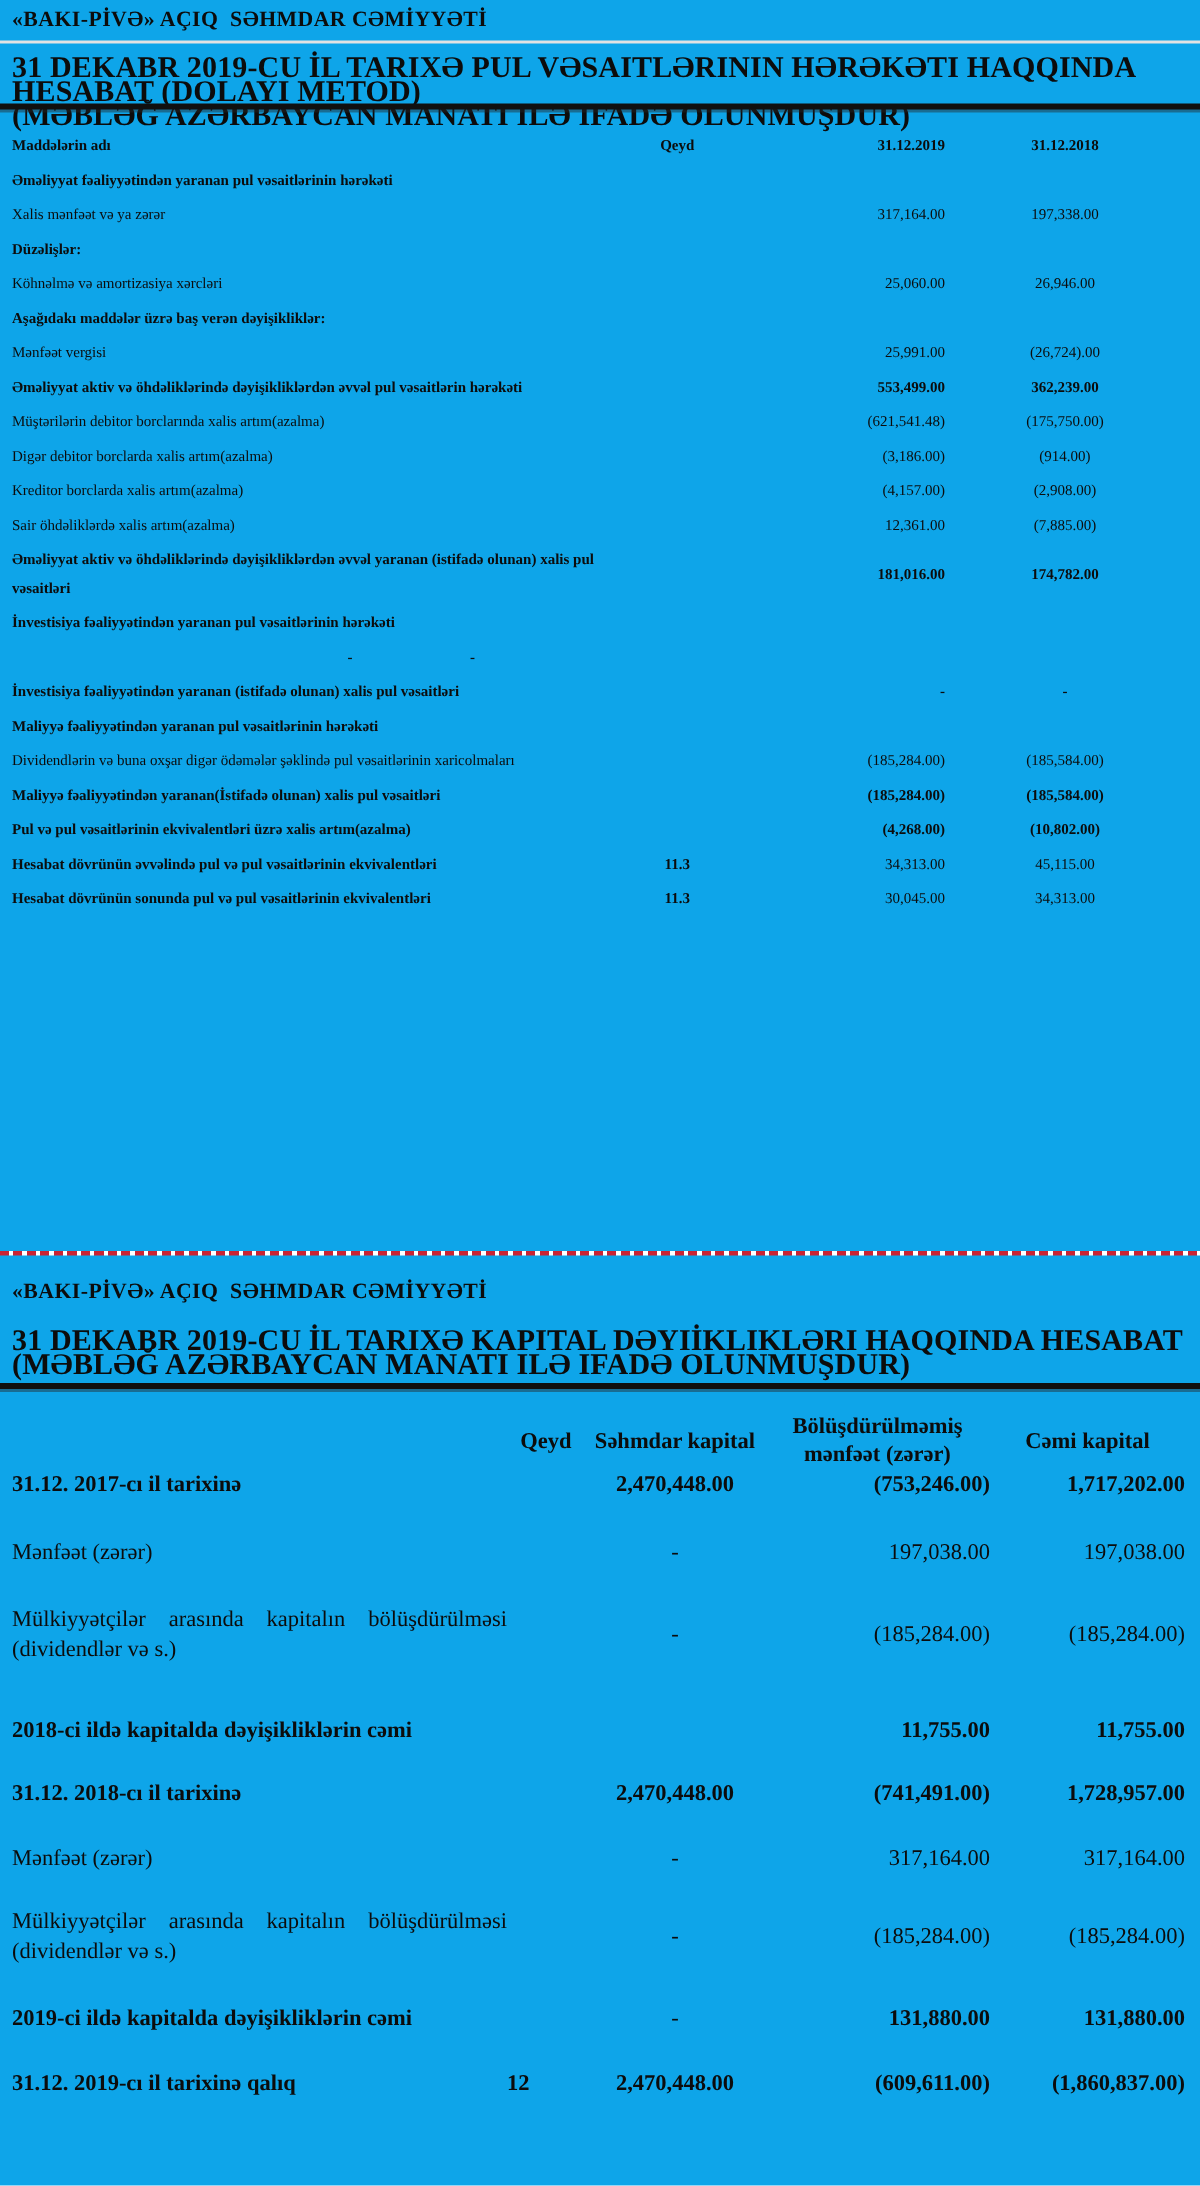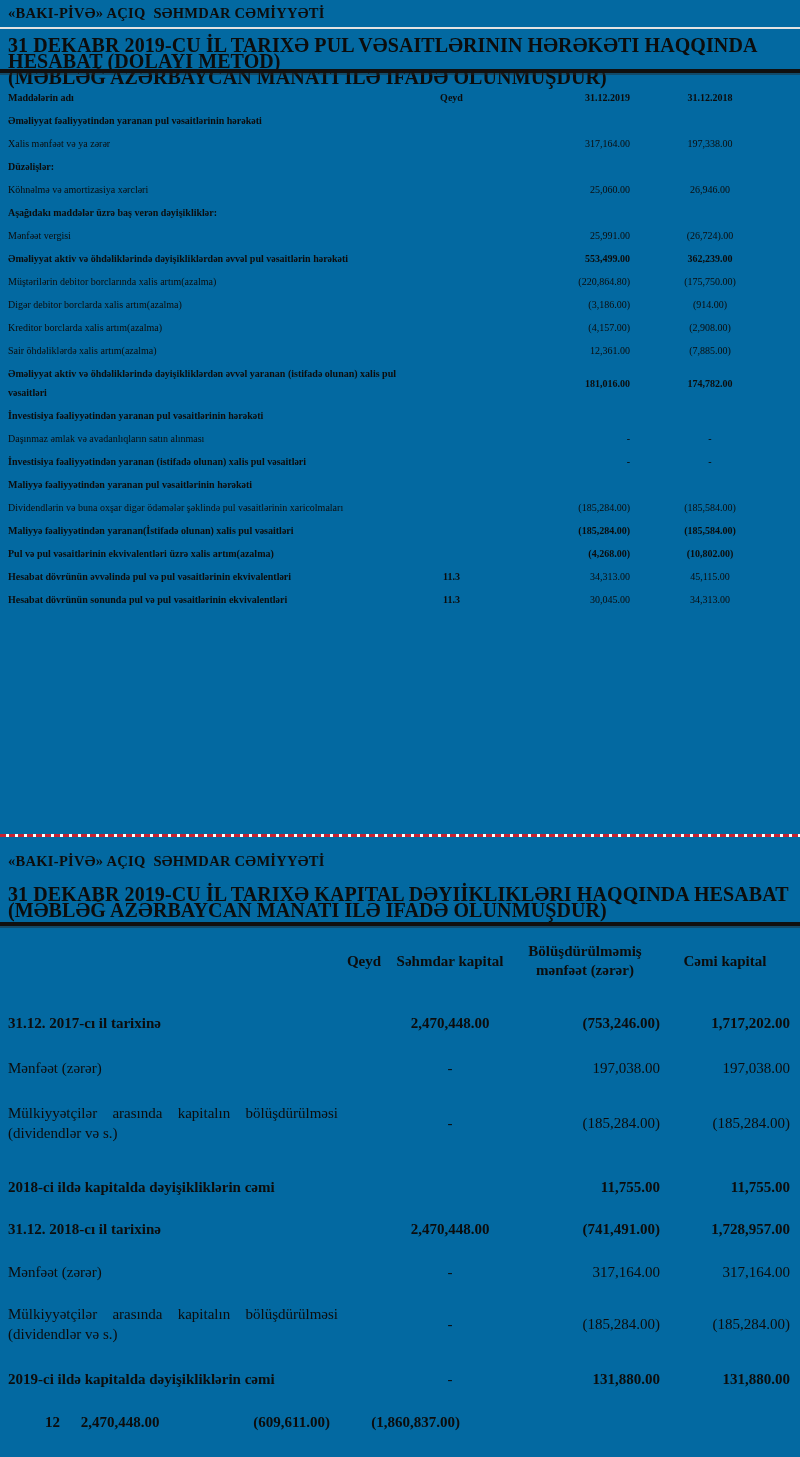--- a/index.html
+++ b/index.html
@@ -1,18 +1,18 @@
 <!DOCTYPE html>
 <html><head>
 <meta charset="utf-8">
 <style>
   html,body{margin:0;padding:0;background:#fff;}
   body{width:800px;font-family:"Liberation Serif",serif;color:#0c0c0c;
        -webkit-font-smoothing:antialiased;}
-  .page{position:relative;width:800px;height:1457px;overflow:hidden;background:#0369a1;}
+  .page{position:relative;width:800px;height:1457px;overflow:hidden;background:#0ea5e9;}
 
   .company{position:absolute;left:8px;font-weight:bold;font-size:14.5px;letter-spacing:.3px;white-space:pre;}
   #company1{top:5px;}
   #company2{top:853px;}
 
   .hairline{position:absolute;left:0;width:800px;height:2px;background:#e3e3e3;top:27px;}
 
   .title{position:absolute;left:8px;right:6px;font-weight:bold;font-size:20px;line-height:16px;letter-spacing:.1px;}
   #title1{top:37px;}
   #title2{top:886px;}
@@ -29,21 +29,21 @@
   .t1 .row{display:flex;align-items:center;margin-bottom:4px;}
   .t1 .c-label{width:395px;line-height:19px;}
   .t1 .c-note{width:97px;text-align:center;line-height:19px;}
   .t1 .c-v1{width:130px;text-align:right;line-height:19px;}
   .t1 .c-v2{width:160px;text-align:center;line-height:19px;}
 
   
   .t2{position:absolute;top:942px;left:8px;width:782px;font-size:15px;}
   .t2 .row{display:flex;align-items:center;}
   .t2 .c-label{width:330px;line-height:20px;}
-  .t2 .c-note{width:52px;text-align:right;line-height:20px;}
+  .t2 .c-note{width:52px;text-align:left;line-height:20px;}
   .t2 .c-share{width:120px;text-align:center;line-height:20px;}
   .t2 .c-ret{width:150px;text-align:right;line-height:20px;}
   .t2 .c-tot{width:130px;text-align:right;line-height:20px;}
   .t2 .head .c-note,.t2 .head .c-share,.t2 .head .c-ret,.t2 .head .c-tot{text-align:center;line-height:19px;}
   .just{text-align:justify;}
   .b{font-weight:bold;}
 </style>
 </head>
 <body>
 
@@ -103,21 +103,21 @@
     </div>
     <div class="row">
       <div class="c-label b">Əməliyyat aktiv və öhdəliklərində dəyişikliklərdən əvvəl pul vəsaitlərin hərəkəti</div>
       <div class="c-note"></div>
       <div class="c-v1 b">553,499.00</div>
       <div class="c-v2 b">362,239.00</div>
     </div>
     <div class="row">
       <div class="c-label">Müştərilərin debitor borclarında xalis artım(azalma)</div>
       <div class="c-note"></div>
-      <div class="c-v1">(220,864.80)</div>
+      <div class="c-v1">(621,541.48)</div>
       <div class="c-v2">(175,750.00)</div>
     </div>
     <div class="row">
       <div class="c-label">Digər debitor borclarda xalis artım(azalma)</div>
       <div class="c-note"></div>
       <div class="c-v1">(3,186.00)</div>
       <div class="c-v2">(914.00)</div>
     </div>
     <div class="row">
       <div class="c-label">Kreditor borclarda xalis artım(azalma)</div>
@@ -137,21 +137,20 @@
       <div class="c-v1 b">181,016.00</div>
       <div class="c-v2 b">174,782.00</div>
     </div>
     <div class="row">
       <div class="c-label b">İnvestisiya fəaliyyətindən yaranan pul vəsaitlərinin hərəkəti</div>
       <div class="c-note"></div>
       <div class="c-v1"></div>
       <div class="c-v2"></div>
     </div>
     <div class="row">
-      <div class="c-label">Daşınmaz əmlak və avadanlıqların satın alınması</div>
       <div class="c-note"></div>
       <div class="c-v1 b">-</div>
       <div class="c-v2 b">-</div>
     </div>
     <div class="row">
       <div class="c-label b">İnvestisiya fəaliyyətindən yaranan (istifadə olunan) xalis pul vəsaitləri</div>
       <div class="c-note"></div>
       <div class="c-v1 b">-</div>
       <div class="c-v2 b">-</div>
     </div>
@@ -204,21 +203,21 @@
 
   <div class="t2">
     <div class="row head">
       <div class="c-label"></div>
       <div class="c-note b">Qeyd</div>
       <div class="c-share b">Səhmdar kapital</div>
       <div class="c-ret b">Bölüşdürülməmiş mənfəət (zərər)</div>
       <div class="c-tot b">Cəmi kapital</div>
     </div>
 
-    <div class="row" style="margin-top:33px">
+    <div class="row" style="">
       <div class="c-label b">31.12. 2017-cı il tarixinə</div>
       <div class="c-note"></div>
       <div class="c-share b">2,470,448.00</div>
       <div class="c-ret b">(753,246.00)</div>
       <div class="c-tot b">1,717,202.00</div>
     </div>
     <div class="row" style="margin-top:25px">
       <div class="c-label">Mənfəət (zərər)</div>
       <div class="c-note"></div>
       <div class="c-share">-</div>
@@ -261,20 +260,21 @@
       <div class="c-tot">(185,284.00)</div>
     </div>
     <div class="row" style="margin-top:25px">
       <div class="c-label b">2019-ci ildə kapitalda dəyişikliklərin cəmi</div>
       <div class="c-note"></div>
       <div class="c-share">-</div>
       <div class="c-ret b">131,880.00</div>
       <div class="c-tot b">131,880.00</div>
     </div>
     <div class="row" style="margin-top:23px">
+      <div class="c-label b">31.12. 2019-cı il tarixinə qalıq</div>
       <div class="c-note b">12</div>
       <div class="c-share b">2,470,448.00</div>
       <div class="c-ret b">(609,611.00)</div>
       <div class="c-tot b">(1,860,837.00)</div>
     </div>
   </div>
 
 </div>
 
 </body></html>

